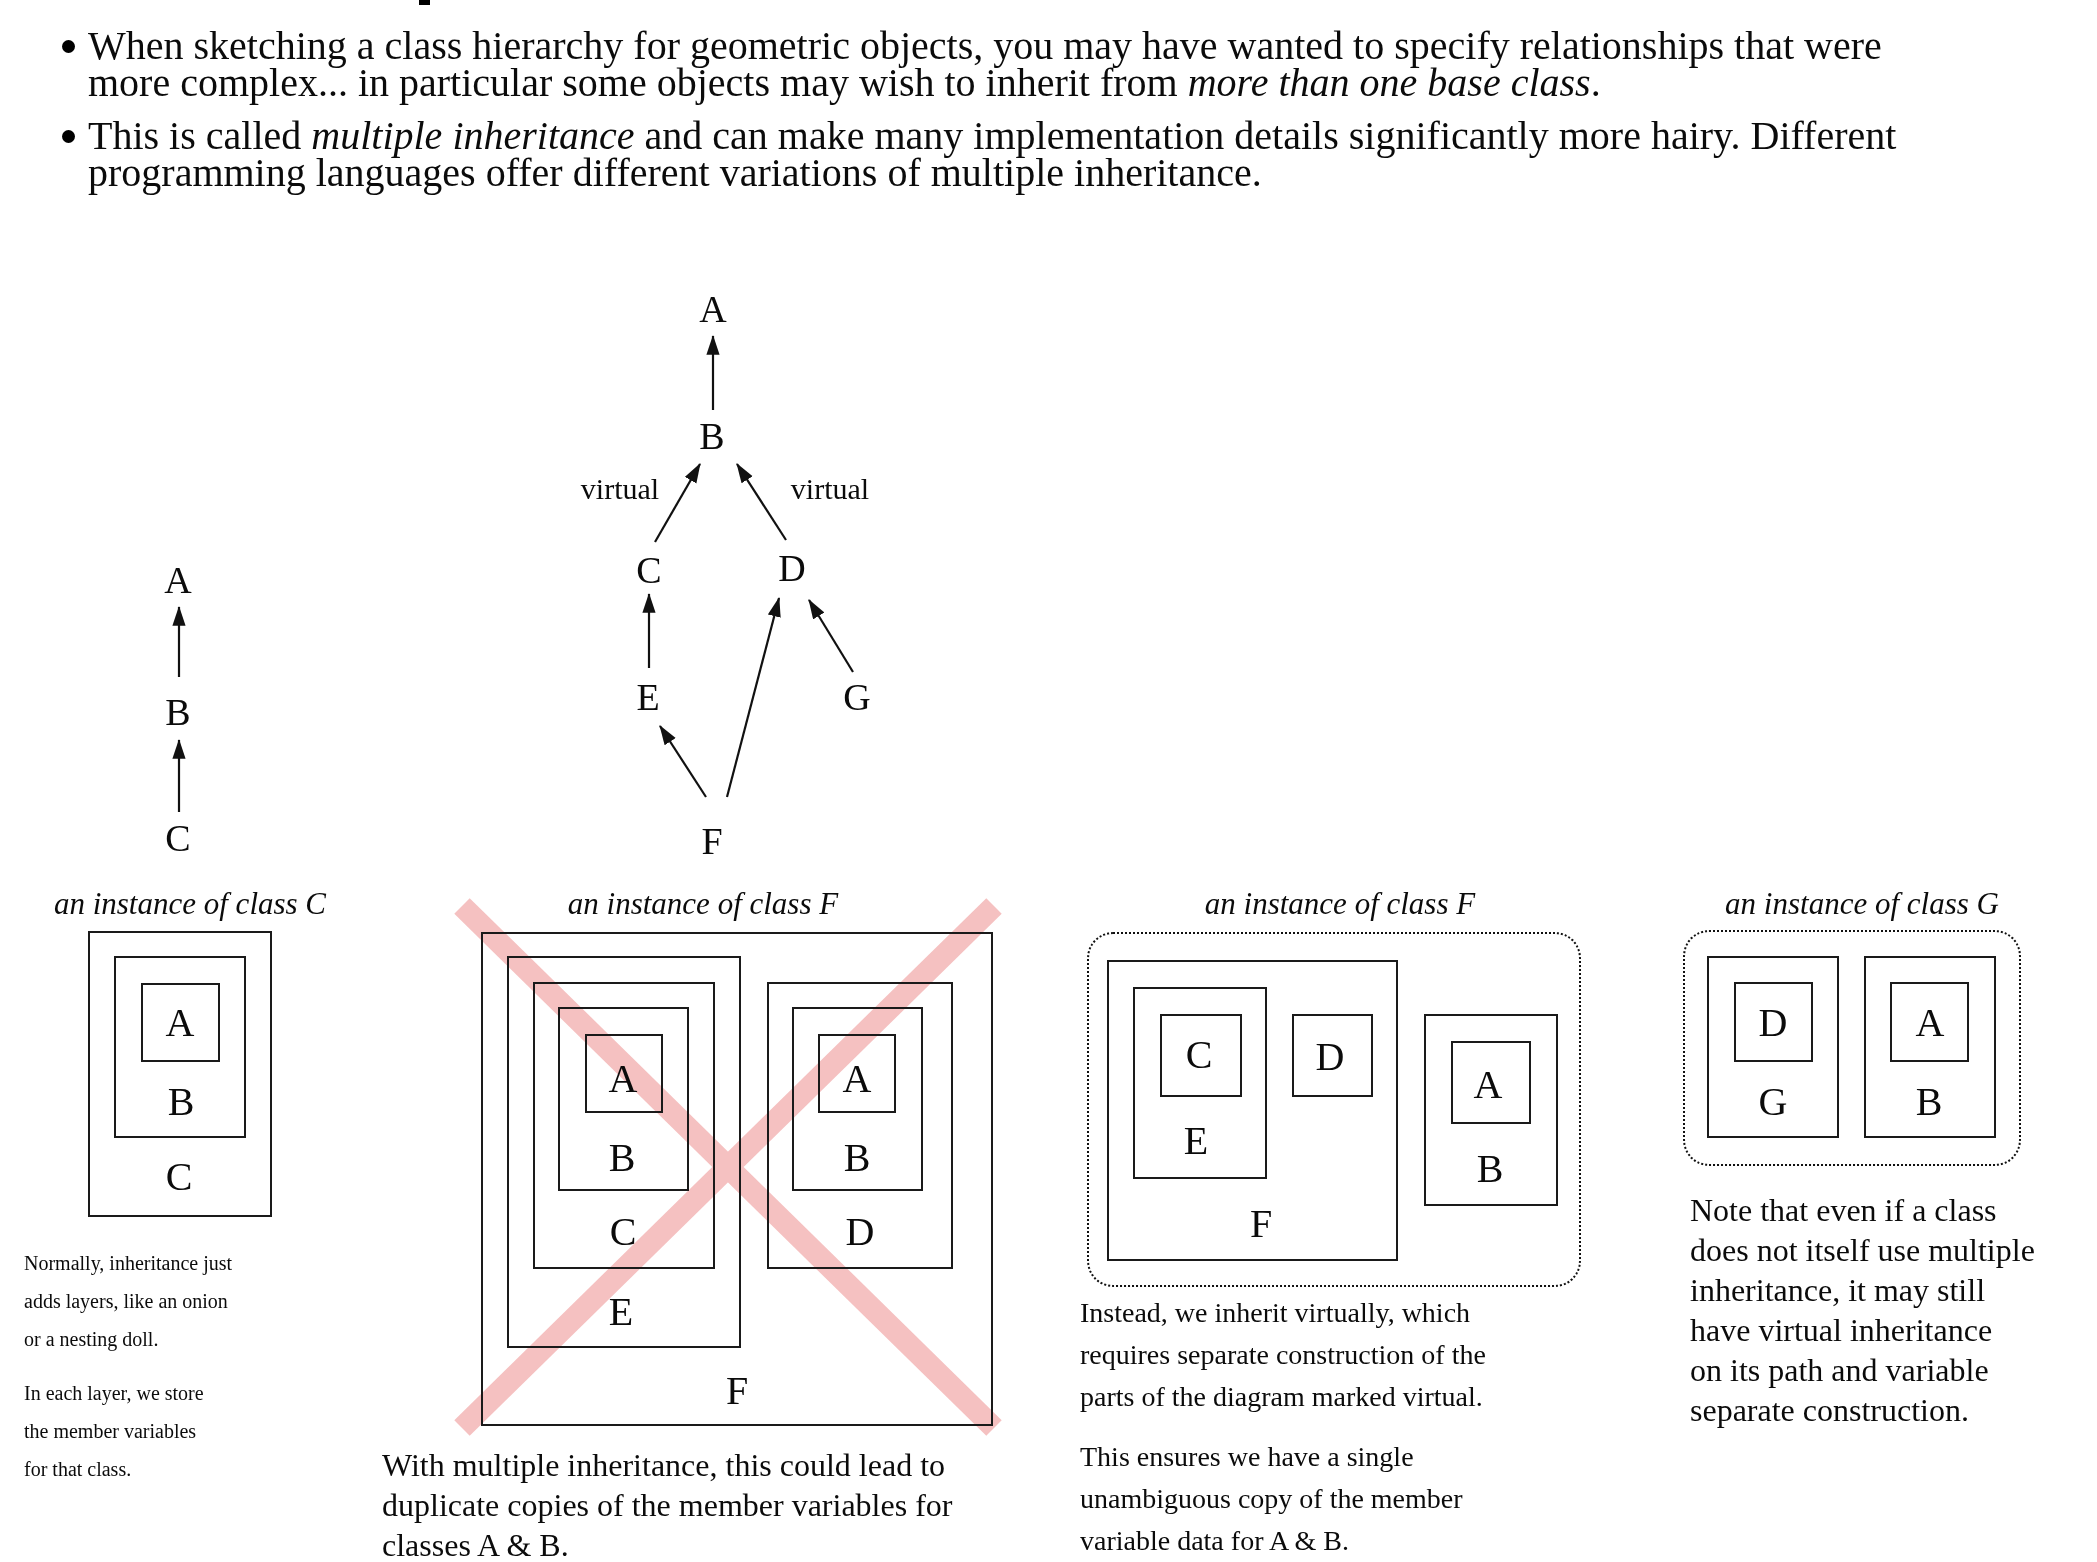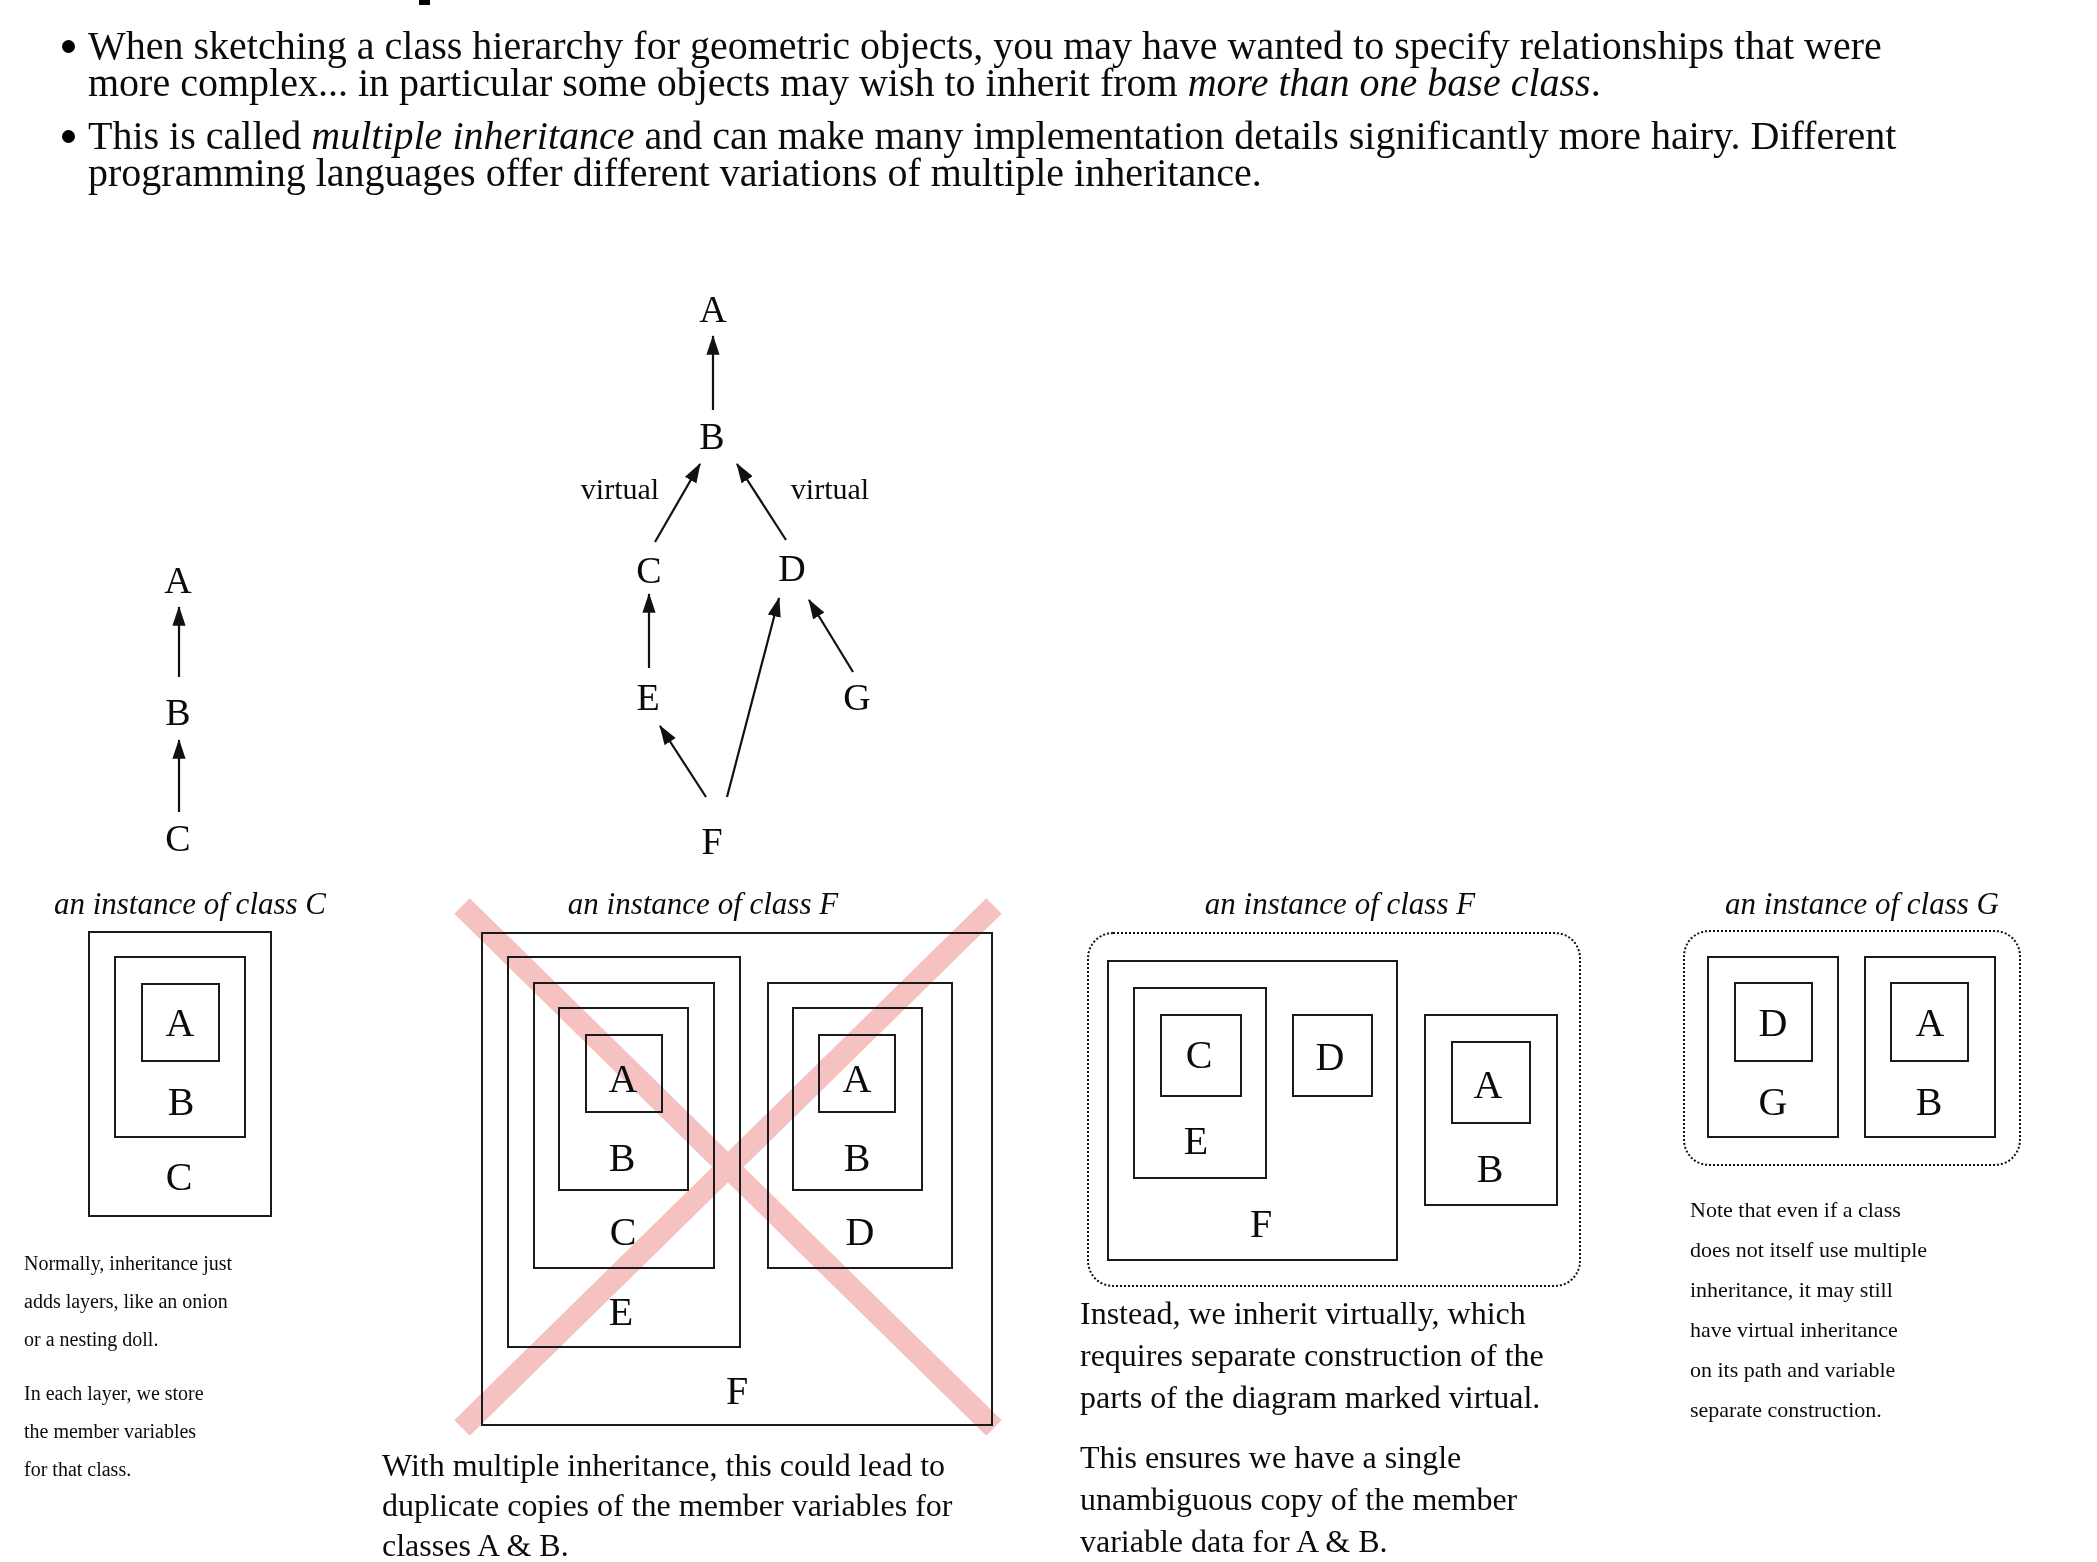--- a/index.html
+++ b/index.html
@@ -15,22 +15,22 @@
   .box{position:absolute;border:2px solid #1a1a1a;background:transparent;z-index:2;box-sizing:border-box;}
   .dottedbox{position:absolute;border:2px dotted #111;border-radius:26px;background:transparent;z-index:2;box-sizing:border-box;}
   .nlabel{position:absolute;transform:translate(-50%,-50%);font-size:40px;white-space:nowrap;z-index:3;}
   .hlabel{position:absolute;transform:translate(-50%,-50%);font-size:38px;white-space:nowrap;z-index:3;}
   .vlabel{position:absolute;transform:translate(-50%,-50%);font-size:30px;white-space:nowrap;z-index:3;}
   .caption{position:absolute;transform:translateX(-50%);font-style:italic;font-size:31px;white-space:nowrap;z-index:3;}
   .ptext{position:absolute;z-index:2;white-space:nowrap;}
   .ptext div{white-space:nowrap;}
   .t31{font-size:20px;line-height:38px;}
   .t32{font-size:32px;line-height:40px;}
-  .t32c3{font-size:32px;line-height:42px;}
-  .t30{font-size:22px;line-height:40px;}
+  .t32c3{font-size:28px;line-height:42px;}
+  .t30{font-size:32px;line-height:40px;}
 </style>
 </head>
 <body>
 
 <div id="canvas">
 
   <div class="frag" style="left:419px;top:0;width:11px;height:5px;"></div>
 
   <svg id="connector-layer" width="2097" height="1562" viewBox="0 0 2097 1562">
     <defs>

